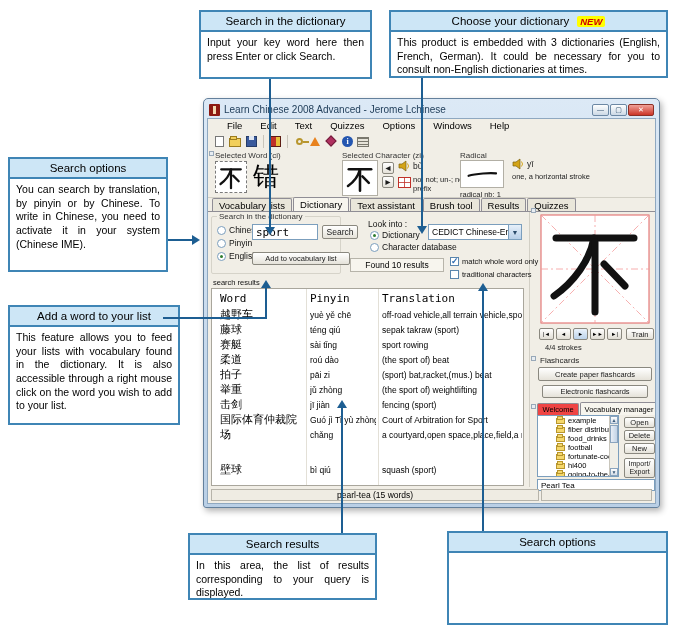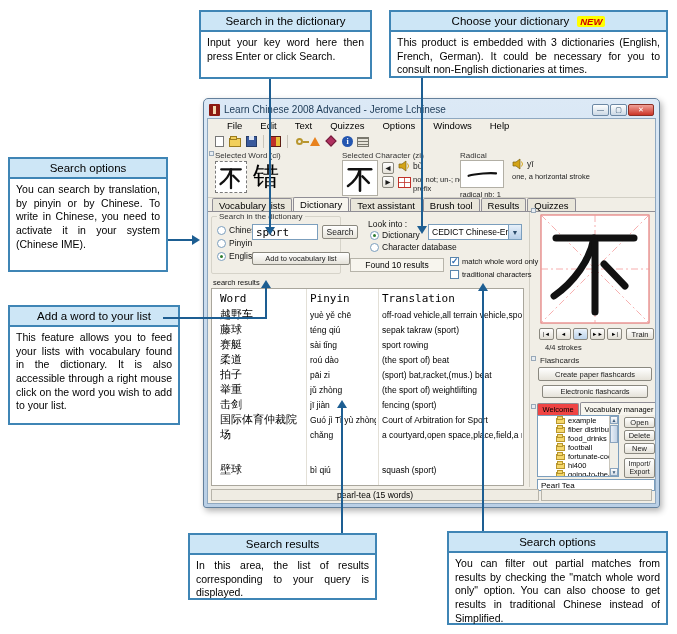--- a/index.html
+++ b/index.html
@@ -151,21 +151,20 @@
     <div class="bd">This feature allows you to feed your lists with vocabulary found in the dictionary. It is also accessible through a right mouse click on the word you wish to add to your list.</div>
   </div>
 
   <div class="callout" style="left:188px;top:533px;width:189px;height:67px;">
     <div class="hd">Search results</div>
     <div class="bd">In this area, the list of results corresponding to your query is displayed.</div>
   </div>
 
   <div class="callout" style="left:447px;top:531px;width:221px;height:94px;">
     <div class="hd">Search options</div>
-    <div class="bd">You can filter out partial matches from results by checking the "match whole word only" option. You can also choose to get results in traditional Chinese instead of Simplified.</div>
   </div>
 
   <div class="conn" style="left:269px;top:79px;width:2px;height:148px;"></div>
   <div class="arr down" style="left:265px;top:227px;"></div>
 
   <div class="conn" style="left:421px;top:78px;width:2px;height:148px;"></div>
   <div class="arr down" style="left:417px;top:226px;"></div>
 
   <div class="conn" style="left:168px;top:239px;width:24px;height:2px;"></div>
   <div class="arr right" style="left:192px;top:235px;"></div>

